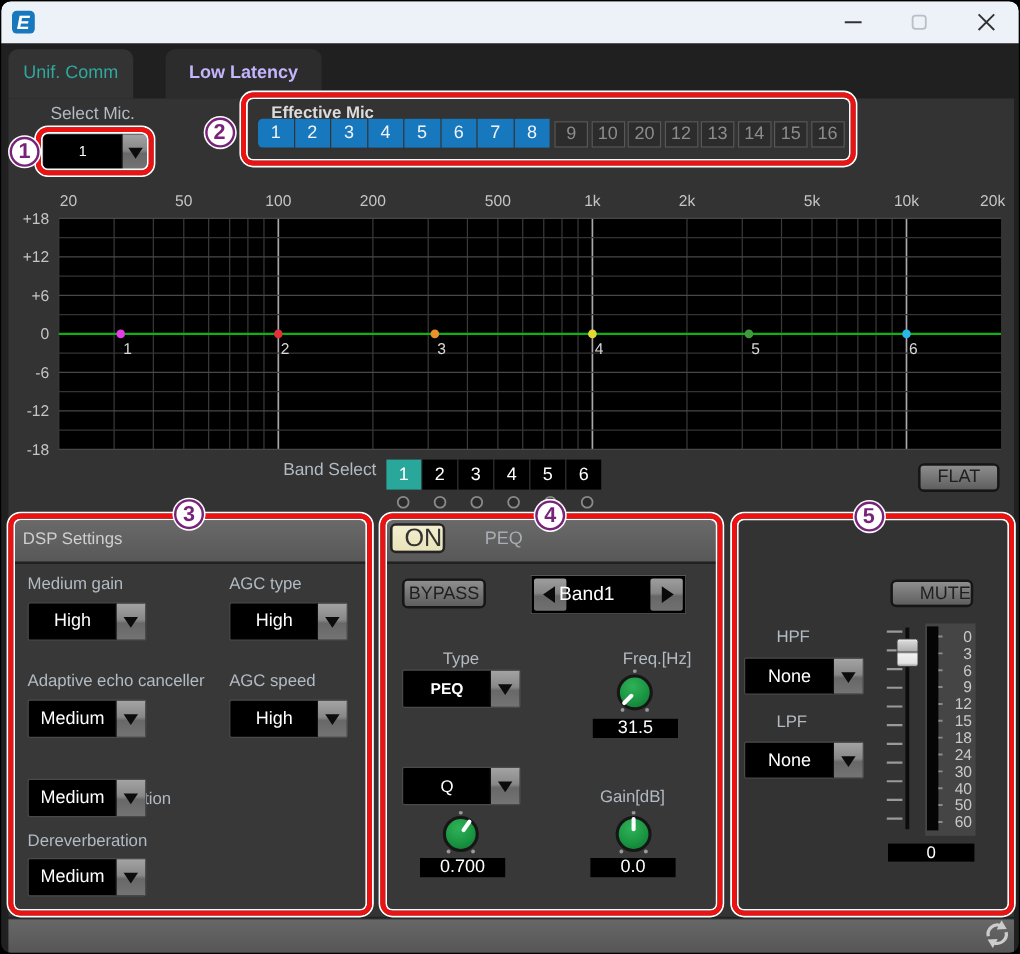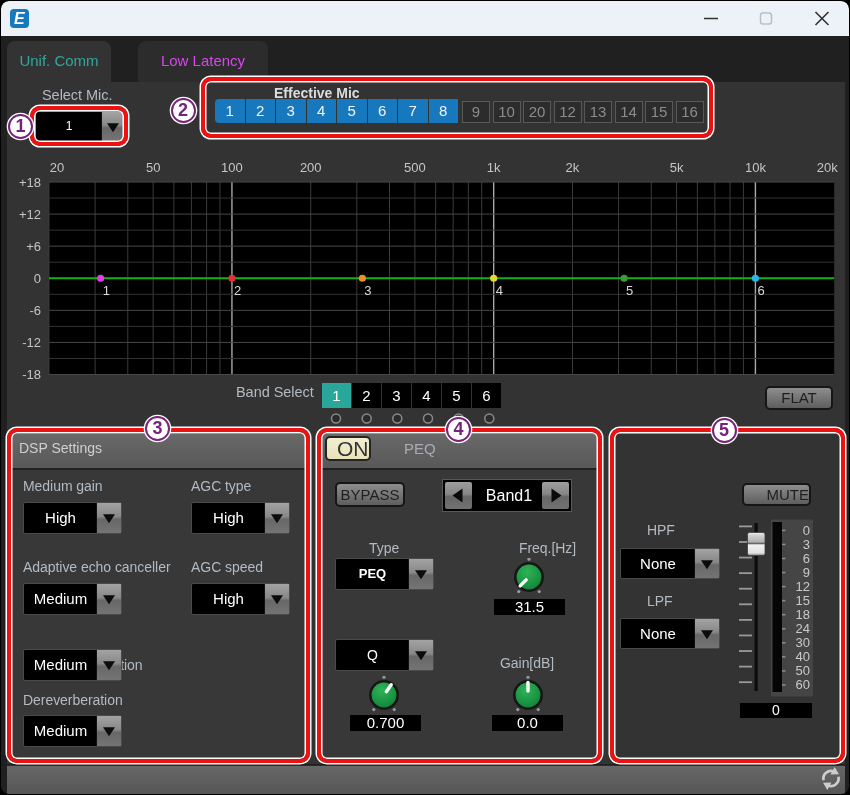--- a/index.html
+++ b/index.html
@@ -5,21 +5,21 @@
   html,body{margin:0;padding:0;background:#000;}
   *{box-sizing:border-box;font-family:"Liberation Sans",sans-serif;}
   #win{position:relative;width:850px;height:795px;background:#202020;border:1px solid #000;border-radius:9px;overflow:hidden;}
   .abs{position:absolute;}
   
   #titlebar{left:0;top:0;width:848px;height:35px;background:#edf1f8;border-radius:8px 8px 0 0;}
   #title-text{left:31px;top:0;height:35px;line-height:34px;font-size:15.5px;letter-spacing:-0.25px;color:#1b1b1b;}
   
   .tab{top:40px;height:41px;border-radius:8px 8px 0 0;font-size:15px;text-align:center;line-height:40px;}
   #tab1{left:6px;width:104px;background:#333333;color:#2fa89e;}
-  #tab2{left:137px;width:130px;background:#2c2c2c;color:#d946ef;}
+  #tab2{left:137px;width:130px;background:#2c2c2c;color:#c4b5fd;font-weight:bold;}
   #body{left:6px;top:81px;width:838px;height:682px;background:#333333;}
   #statusbar{left:6px;top:763.5px;width:838px;height:29px;background:linear-gradient(#676767,#565656);border-top:1px solid #2b2b2b;}
   
   .lbl{color:#b2bac2;font-size:14px;letter-spacing:-0.05px;white-space:nowrap;}
   
   .combo{background:#000;border:1px solid #4a4a4a;border-radius:2px;}
   .combo .val{position:absolute;left:0;top:0;bottom:0;color:#fff;text-align:center;}
   .combo .btn{position:absolute;right:0;top:0;bottom:0;background:linear-gradient(#a3a3a3,#888 45%,#686868 55%,#747474);border-left:1px solid #111;}
   .combo .btn:after{content:"";position:absolute;left:50%;top:50%;transform:translate(-50%,-42%);border-left:6.5px solid transparent;border-right:6.5px solid transparent;border-top:9.5px solid #0c0c0c;}
   
@@ -55,21 +55,21 @@
   <div class="abs tab" id="tab2">Low Latency</div>
   <div class="abs" id="body"></div>
   <div class="abs" id="statusbar"></div>
 
   <div class="abs lbl" style="left:41px;top:85.5px;font-size:14.5px;">Select Mic.</div>
   <div class="abs combo" style="left:34px;top:110px;width:89px;height:31px;">
     <div class="val" style="width:66px;font-size:12px;line-height:29px;">1</div>
     <div class="btn" style="width:22px;"></div>
   </div>
 
-  <div class="abs" style="left:225px;top:84px;color:#dcdcdc;font-size:14px;font-weight:bold;margin-left:48px;">Effective Mic</div>
+  <div class="abs" style="left:225px;top:84px;color:#dcdcdc;font-size:14px;font-weight:bold;">Effective Mic</div>
   <div class="abs" style="left:214px;top:98px;width:500px;height:24px;">
     <div class="mic micb" style="border-radius:4px 0 0 4px;">1</div>
       <div class="mic micb">2</div>
       <div class="mic micb">3</div>
       <div class="mic micb">4</div>
     <div class="mic micb">5</div>
       <div class="mic micb">6</div>
       <div class="mic micb">7</div>
       <div class="mic micb" style="margin-right:4px;">8</div>
     <div class="mic micd">9</div>
@@ -213,21 +213,21 @@
     <div class="phead" style="padding-left:82px;color:#a9adb3;font-size:15px;line-height:29px;">PEQ</div>
   </div>
   <div class="abs" style="left:323.5px;top:434.5px;width:46px;height:25.5px;background:linear-gradient(#f3efcf,#e9e3ba);border:2px solid #242424;border-radius:5px;color:#333;font-size:21px;text-align:right;line-height:21px;">ON</div>
   <div class="abs gbtn" style="left:334px;top:481px;width:70px;height:25px;line-height:21px;font-size:15px;">BYPASS</div>
 
   <div class="abs" style="left:441px;top:478px;width:130px;height:33px;border:1px solid #595959;background:#000;">
     <div class="abs" style="left:2px;top:2px;width:27px;height:27px;background:linear-gradient(#9e9e9e,#868686 45%,#676767 55%,#717171);border-radius:2px;"></div>
     <svg class="abs" style="left:2px;top:2px;" width="27" height="27">
         <path d="M17.5 6.5 L7.5 13.5 L17.5 20.5 Z" fill="#0a0a0a"></path>
       </svg>
-    <div class="abs" style="left:31px;top:0;width:70px;height:31px;color:#fff;font-size:16px;text-align:center;line-height:31px;">Band1</div>
+    <div class="abs" style="left:11px;top:0;width:70px;height:31px;color:#fff;font-size:16px;text-align:center;line-height:31px;">Band1</div>
     <div class="abs" style="left:99px;top:2px;width:27px;height:27px;background:linear-gradient(#9e9e9e,#868686 45%,#676767 55%,#717171);border-radius:2px;"></div>
     <svg class="abs" style="left:99px;top:2px;" width="27" height="27">
         <path d="M9.5 6.5 L19.5 13.5 L9.5 20.5 Z" fill="#0a0a0a"></path>
       </svg>
   </div>
   <div class="abs lbl" style="left:368px;top:538.5px;">Type</div>
   <div class="abs combo" style="left:334px;top:557px;width:99px;height:32px;">
     <div class="val" style="width:73px;font-size:13px;line-height:30px;font-weight:bold;">PEQ</div>
       <div class="btn" style="width:25px;"></div>
   </div>

